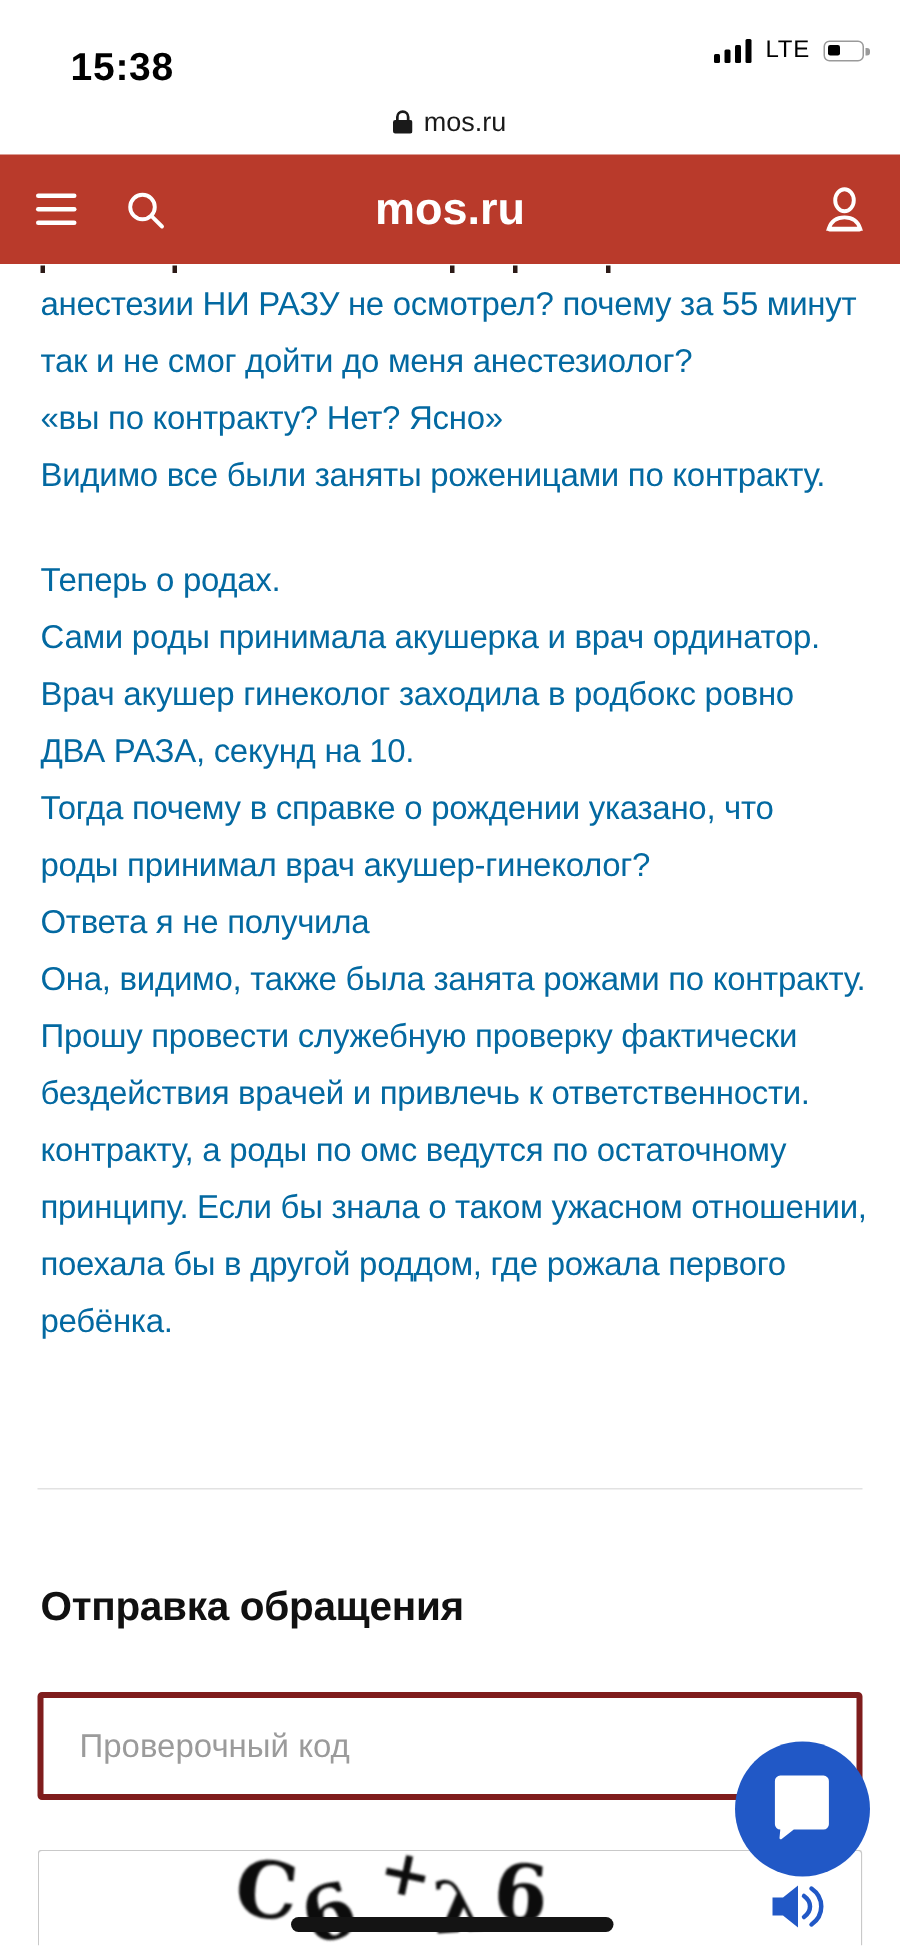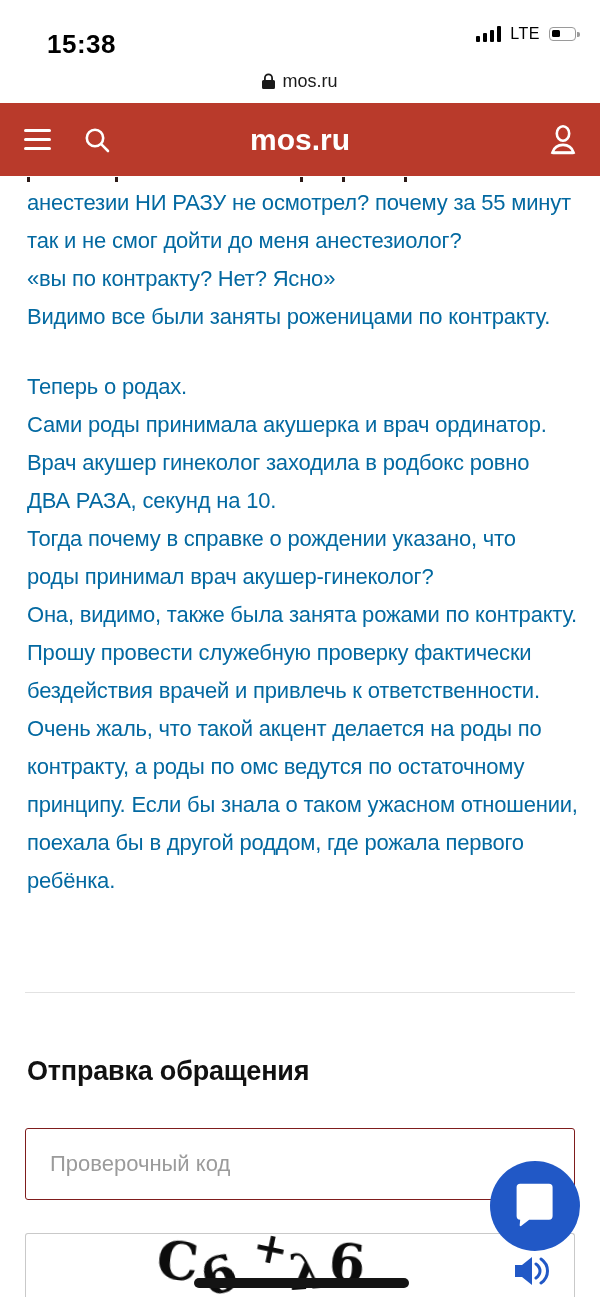--- a/index.html
+++ b/index.html
@@ -70,21 +70,21 @@
     background:#e2e2e2; border:none;
   }
 
   
   .form-heading {
     position:absolute; top:1056px; left:27px;
     font-size:27px; font-weight:700; color:#111; letter-spacing:-0.2px;
   }
   .code-input {
     position:absolute; top:1128px; left:25px; width:550px; height:72px;
-    border:1px solid #7f1d1d; border-radius:3px; background:#fff;
+    border:4px solid #7f1d1d; border-radius:3px; background:#fff;
     font-size:22px; color:#333; padding:0 24px;
     font-family:"Liberation Sans", sans-serif; outline:none;
   }
   .code-input::placeholder { color:#9b9b9b; opacity:1; }
 
   .captcha-box {
     position:absolute; top:1233px; left:25px; width:550px; height:90px;
     border:1px solid #c9c9c9; border-radius:3px 3px 0 0; border-bottom:none;
     background:#fff; overflow:visible;
   }
@@ -180,24 +180,24 @@
     <div class="line">так и не смог дойти до меня анестезиолог?</div>
     <div class="line">«вы по контракту? Нет? Ясно»</div>
     <div class="line">Видимо все были заняты роженицами по контракту.</div>
     <div class="line gap"></div>
     <div class="line">Теперь о родах.</div>
     <div class="line">Сами роды принимала акушерка и врач ординатор.</div>
     <div class="line">Врач акушер гинеколог заходила в родбокс ровно</div>
     <div class="line">ДВА РАЗА, секунд на 10.</div>
     <div class="line">Тогда почему в справке о рождении указано, что</div>
     <div class="line">роды принимал врач акушер-гинеколог?</div>
+    <div class="line">Ответа я не получила</div>
     <div class="line">Она, видимо, также была занята рожами по контракту.</div>
     <div class="line">Прошу провести служебную проверку фактически</div>
     <div class="line">бездействия врачей и привлечь к ответственности.</div>
-    <div class="line">Очень жаль, что такой акцент делается на роды по</div>
     <div class="line">контракту, а роды по омс ведутся по остаточному</div>
     <div class="line">принципу. Если бы знала о таком ужасном отношении,</div>
     <div class="line">поехала бы в другой роддом, где рожала первого</div>
     <div class="line">ребёнка.</div>
   </div>
 
   <hr class="divider">
 
   <div class="form-heading">Отправка обращения</div>
 

